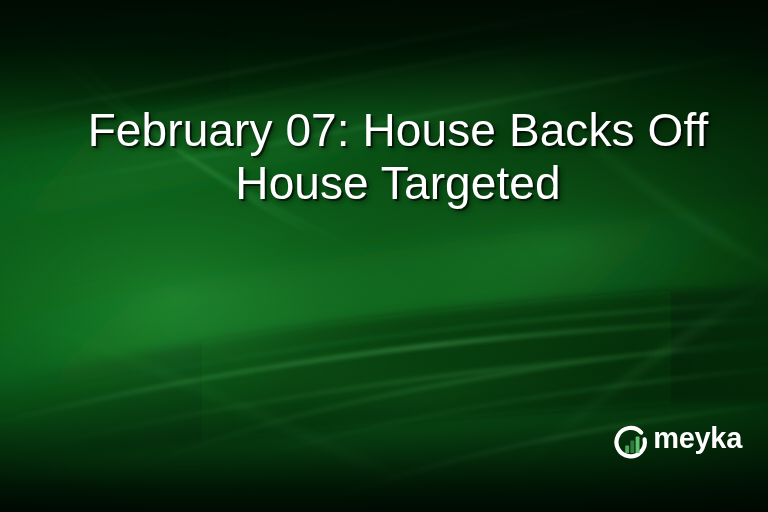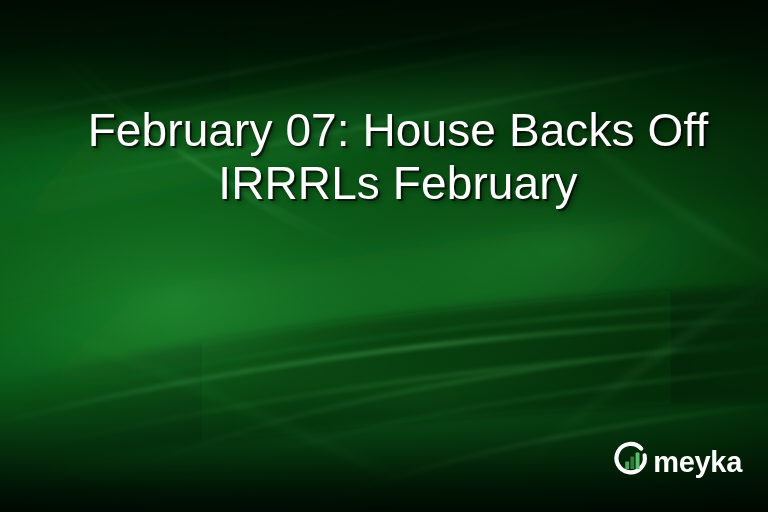--- a/index.html
+++ b/index.html
@@ -71,23 +71,22 @@
       2px 2px 0 rgba(0,0,0,0.55),
       3px 3px 5px rgba(0,0,0,0.45);
     white-space: nowrap;
     padding-left: 28px;
   }
 
   
   #logo {
     position: absolute;
     right: 26px;
-    bottom: 28px;
+    bottom: 44px;
     display: flex;
-    align-items: center;
     gap: 2px;
     z-index: 6;
   }
   #logo-mark { display: block; }
   #logo-wordmark {
     color: #ffffff;
     font-size: 29px;
     font-weight: 700;
     letter-spacing: -0.3px;
     line-height: 1;
@@ -200,21 +199,21 @@
       <ellipse cx="420" cy="400" rx="330" ry="110" fill="url(#gGlow2)" opacity="0.7"></ellipse>
     </svg>
   </div>
 
   <div class="bg-layer" id="bg-top-dark"></div>
   <div class="bg-layer" id="bg-bottom-dark"></div>
   <div class="bg-layer" id="bg-vignette"></div>
 
   <div id="title-block">
     <span class="title-line">February 07: House Backs Off</span>
-    <span class="title-line">IRRRLs February</span>
+    <span class="title-line">House Targeted</span>
   </div>
 
   <div id="logo">
     <span id="logo-mark">
       <svg width="40" height="40" viewBox="0 0 40 40" xmlns="http://www.w3.org/2000/svg">
 
         <path d="M 29.2 8.6 A 14.2 14.2 0 1 0 32.6 15.4" fill="none" stroke="#ffffff" stroke-width="4.2" stroke-linecap="round"></path>
 
         <rect x="13.2" y="21.4" width="3.9" height="7.6" rx="0.6" fill="#4aa758"></rect>
         <rect x="18.4" y="16.4" width="3.9" height="12.6" rx="0.6" fill="#2f7d3c"></rect>

